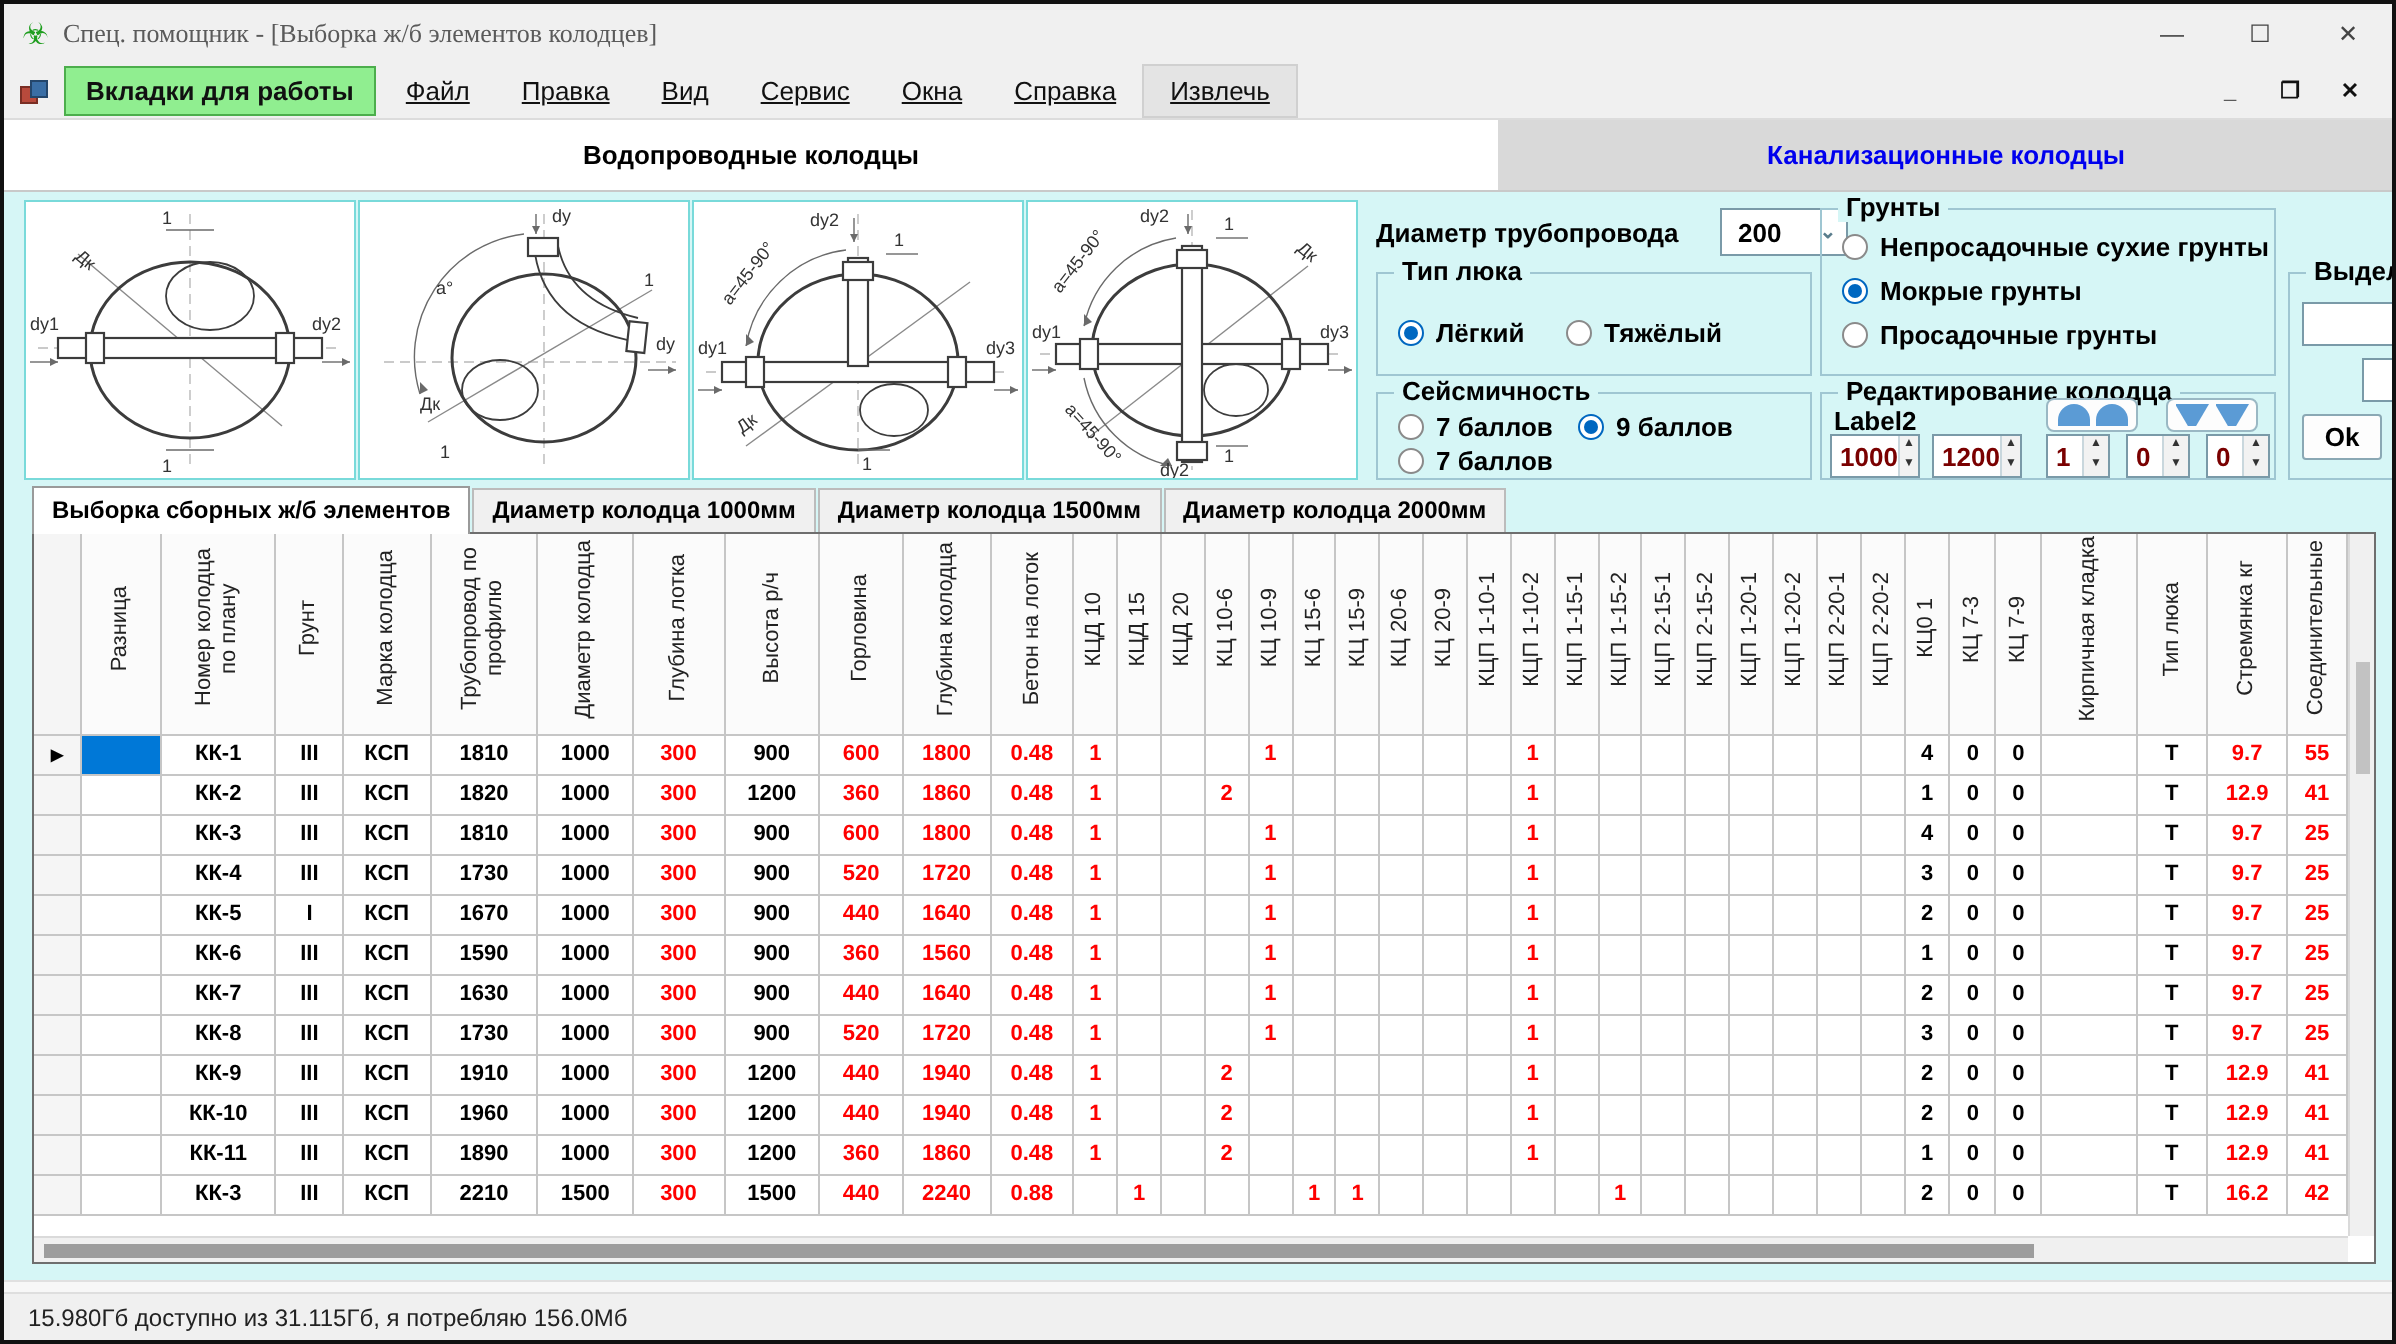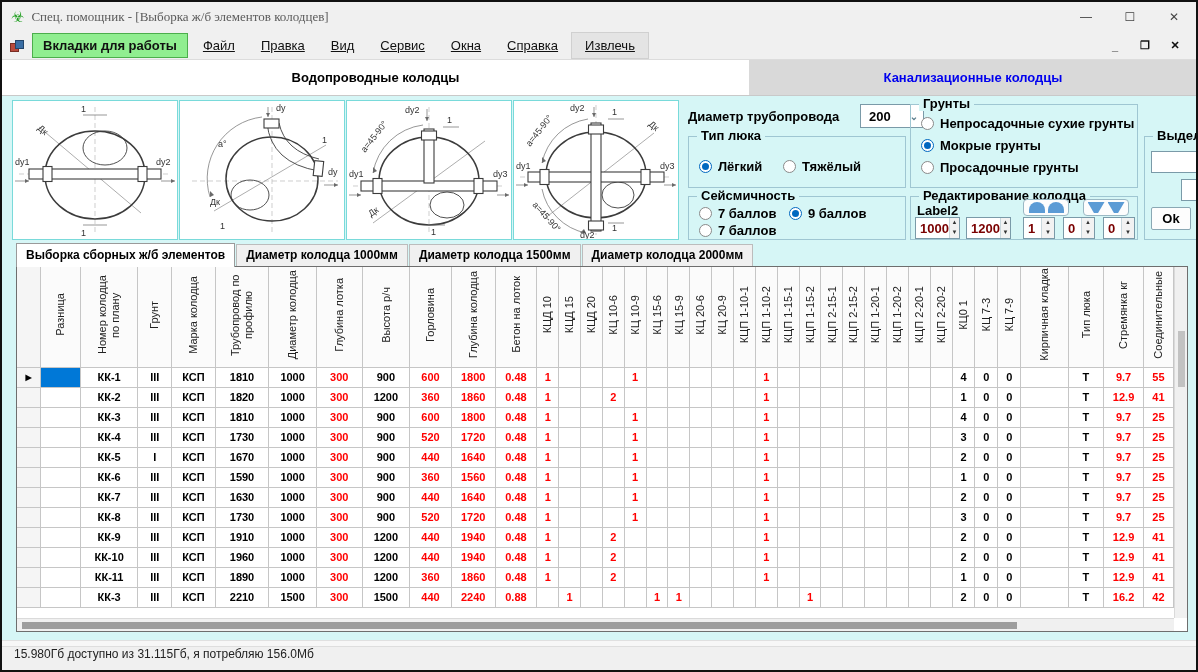--- a/index.html
+++ b/index.html
@@ -99,21 +99,21 @@
   table.grid td.red { color:#f00; }
   table.grid td.seltd { border-left:none; background:#f5f5f5; font-size:8px; color:#000; }
   table.grid td.selected-cell { background:#0078d7; }
   .vscroll { position:absolute; right:0; top:0; bottom:13px; width:13px; background:#f0f0f0; border-left:1px solid #dadada; }
   .vthumb { position:absolute; left:3px; top:64px; width:7px; height:56px; background:#c2c2c2; }
   .hscroll { position:absolute; left:0; right:13px; bottom:0; height:13px; background:#f0f0f0; border-top:1px solid #dadada; }
   .hthumb { position:absolute; left:5px; top:3px; width:86%; height:7px; background:#9d9d9d; }
 
   
   .gapstrip { height:6px; background:#f7f7f7; border-top:1px solid #e0e0e0; }
-  .statusbar { height:24px; background:#f0f0f0; border-top:1px solid #dedede; display:flex; }
+  .statusbar { height:24px; background:#f0f0f0; border-top:1px solid #dedede; display:flex; align-items:center; }
   .status-text { font-size:12px; color:#222; padding-left:12px; }
 </style>
 </head>
 <body>
 
 <div class="window">
 
   <div class="titlebar">
     <span class="app-icon">☣</span>
     <span class="title-text">Спец. помощник - [Выборка ж/б элементов колодцев]</span>

